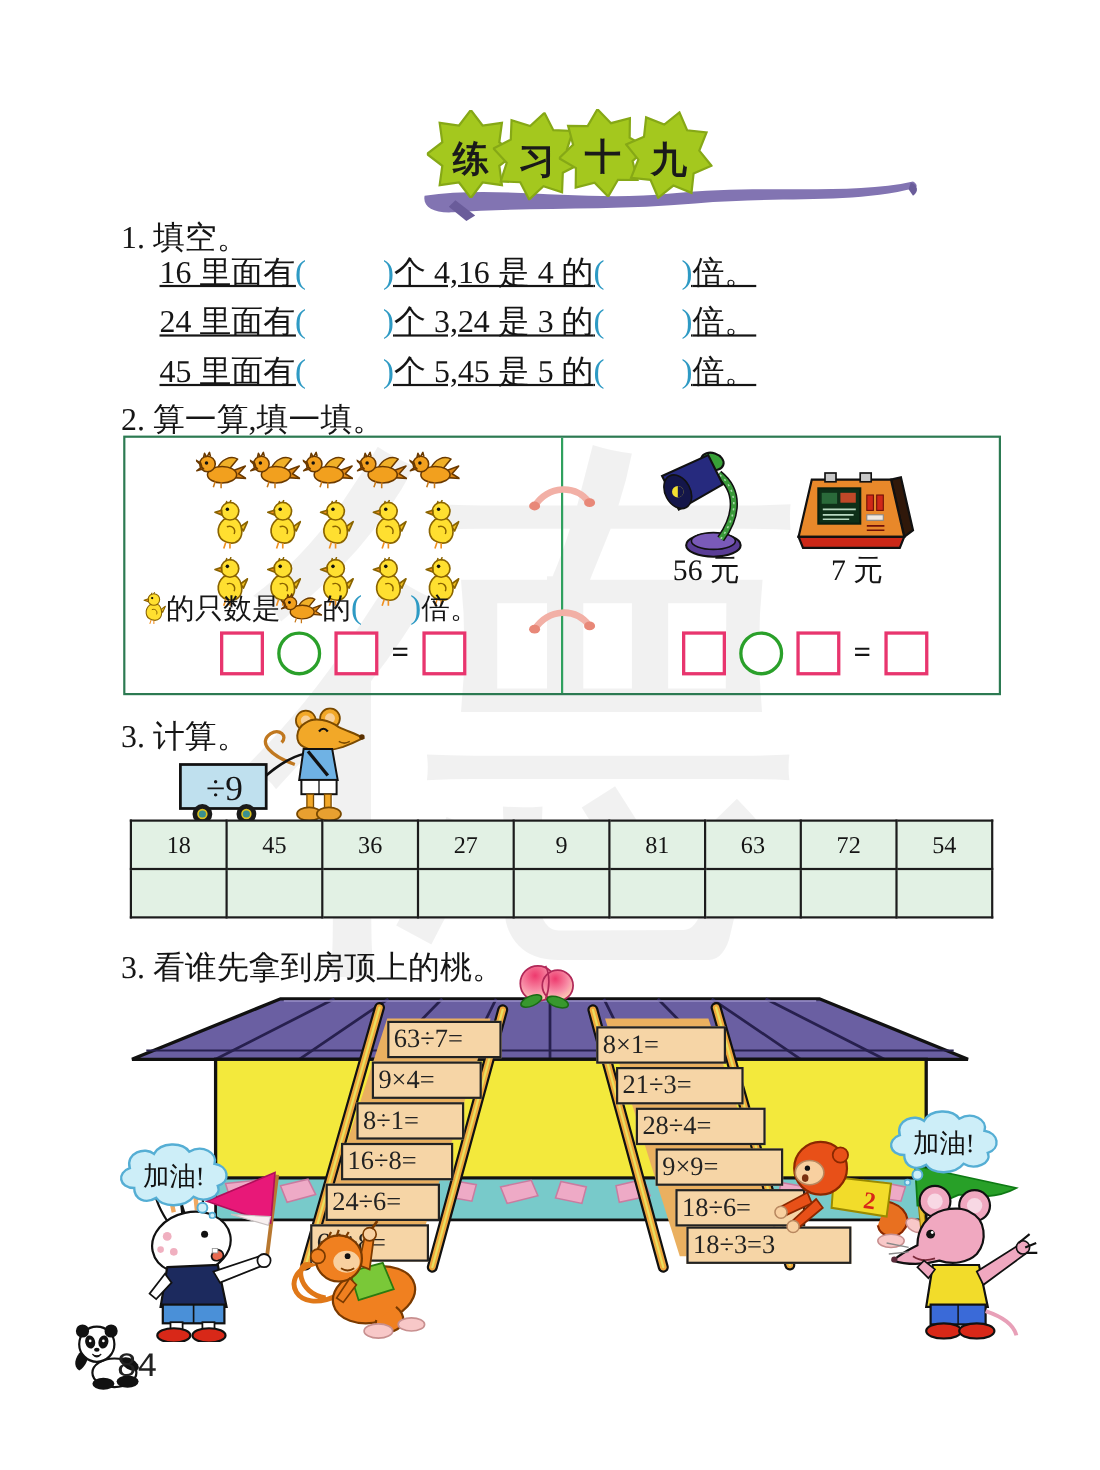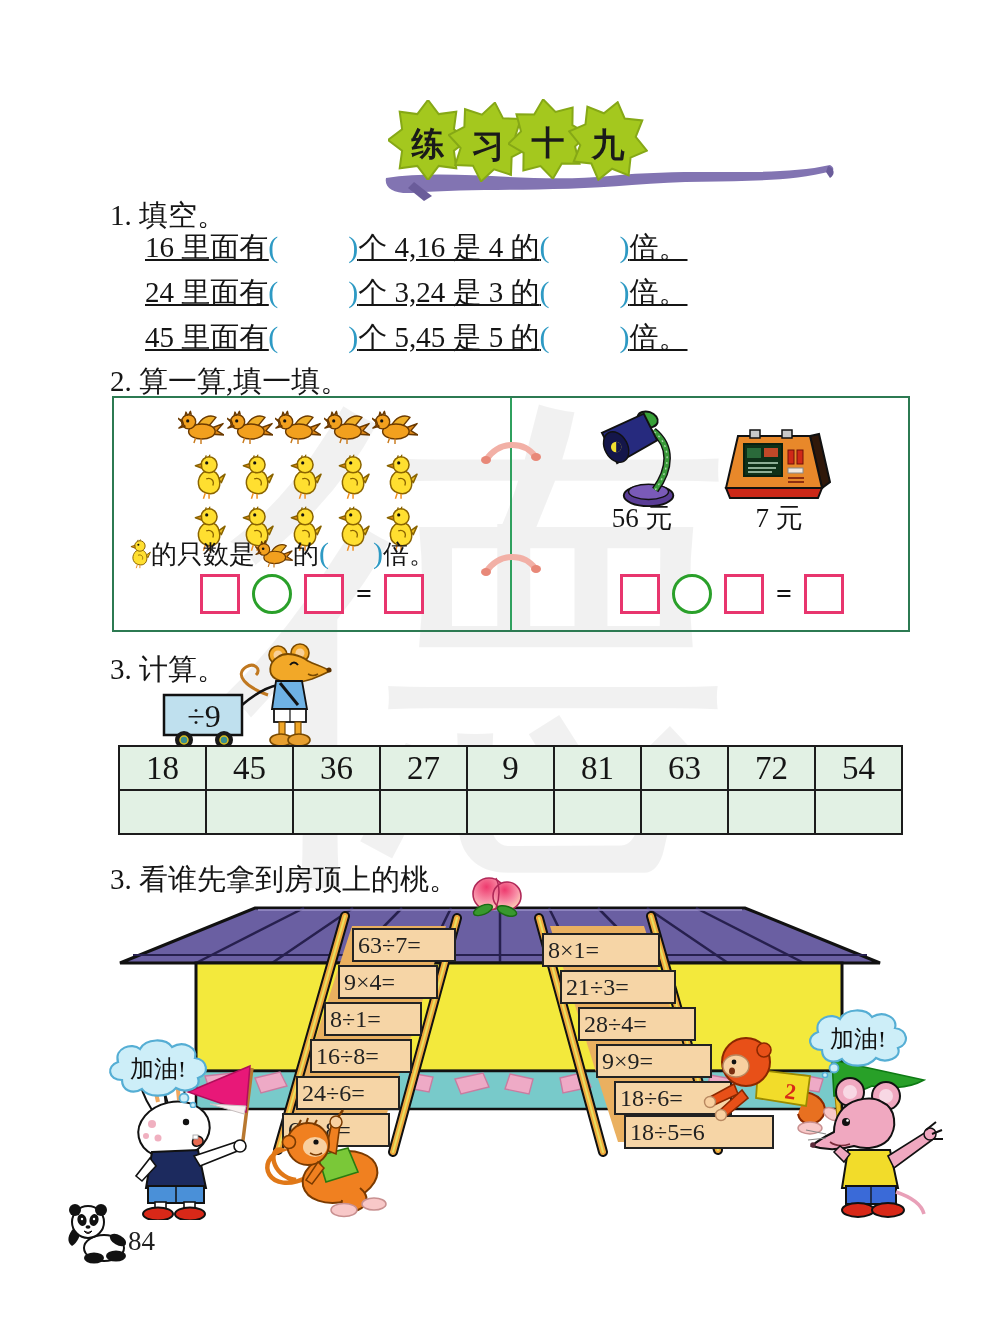--- a/index.html
+++ b/index.html
@@ -30,32 +30,32 @@
   .eq{position:absolute;display:flex;align-items:center;gap:12px;}
   .eq .box{width:34px;height:34px;border:3px solid var(--blank_red,#e8356e);background:#fff;}
   .eq .ring{width:34px;height:34px;border:3px solid var(--circle_green,#2aa02a);border-radius:50%;background:#fff;}
   .eq .eq-sign{font-size:28px;font-weight:bold;}
   .price{position:absolute;font-size:27px;text-align:center;}
   
   .cart-label{position:absolute;left:166px;top:698px;width:76px;text-align:center;
               font-size:32px;}
   table.calc{position:absolute;left:118px;top:745px;border-collapse:collapse;}
   table.calc td{border:2px solid #1c1c1c;background:var(--table_mint,#e2f1e4);
-                width:85px;height:42px;text-align:center;font-size:33px;padding:0;}
+                width:85px;height:42px;text-align:center;font-size:22px;padding:0;}
   
   .scene{position:absolute;left:55px;top:858px;width:905px;height:380px;}
   .scene > svg.bg{position:absolute;left:0;top:0;}
   .step{position:absolute;background:var(--step_tan,#f6d5a6);border:2px solid #222;
         font-size:24px;line-height:28px;height:28px;padding:1px 4px;white-space:nowrap;
         color:#222;}
   .char-svg{position:absolute;}
   .bubble{position:absolute;}
   
-  .pagenum{position:absolute;left:128px;top:1226px;font-size:27px;
-           font-family:Liberation Serif, serif;color:#222;}
+  .pagenum{position:absolute;left:106px;top:1226px;font-size:31px;
+           font-family:Liberation Mono, monospace;color:#222;}
 </style>
 </head>
 <body>
 
 <div class="page">
 
   <svg width="0" height="0" style="position:absolute">
     <defs>
       <symbol id="bird-icon" viewBox="0 0 52 40">
         <g stroke="#6b3a00" stroke-width="1.6" fill="#f2a01e" stroke-linejoin="round">
@@ -392,21 +392,21 @@
     <div class="step" style="left:269px;top:144px;width:86px">8÷1=</div>
     <div class="step" style="left:255px;top:181px;width:90px">16÷8=</div>
     <div class="step" style="left:241px;top:218px;width:92px">24÷6=</div>
     <div class="step" style="left:227px;top:255px;width:96px">64÷8=</div>
 
     <div class="step" style="left:487px;top:75px;width:106px">8×1=</div>
     <div class="step" style="left:505px;top:112px;width:104px">21÷3=</div>
     <div class="step" style="left:523px;top:149px;width:106px">28÷4=</div>
     <div class="step" style="left:541px;top:186px;width:104px">9×9=</div>
     <div class="step" style="left:559px;top:223px;width:106px">18÷6=</div>
-    <div class="step" style="left:569px;top:257px;width:138px">18÷5=6</div>
+    <div class="step" style="left:569px;top:257px;width:138px">18÷3=3</div>
 
     <svg class="char-svg" style="left:37px;top:190px" width="195" height="172" viewBox="0 0 195 172">
       <line x1="150" y1="100" x2="160" y2="20" stroke="#b87830" stroke-width="3.5"></line>
       <polygon points="158,18 96,44 154,64" fill="#e81878" stroke="#b00e5a" stroke-width="1.5"></polygon>
       <polygon points="154,58 118,56 152,66" fill="#f8f0f0" stroke="#c8c0c0"></polygon>
       <path d="M60,62 C42,34 46,14 56,10 C66,13 72,36 74,58 Z" fill="#fff" stroke="#111" stroke-width="2"></path>
       <path d="M56,18 C60,30 64,44 66,54" stroke="#f0a860" stroke-width="4" fill="none"></path>
       <path d="M76,56 C66,26 70,8 80,4 C90,8 94,30 92,56 Z" fill="#fff" stroke="#111" stroke-width="2"></path>
       <path d="M80,12 C84,26 86,40 87,52" stroke="#f0a860" stroke-width="4" fill="none"></path>
       <ellipse cx="82" cy="82" rx="36" ry="28" fill="#fff" stroke="#111" stroke-width="2" transform="rotate(-12 82 82)"></ellipse>

